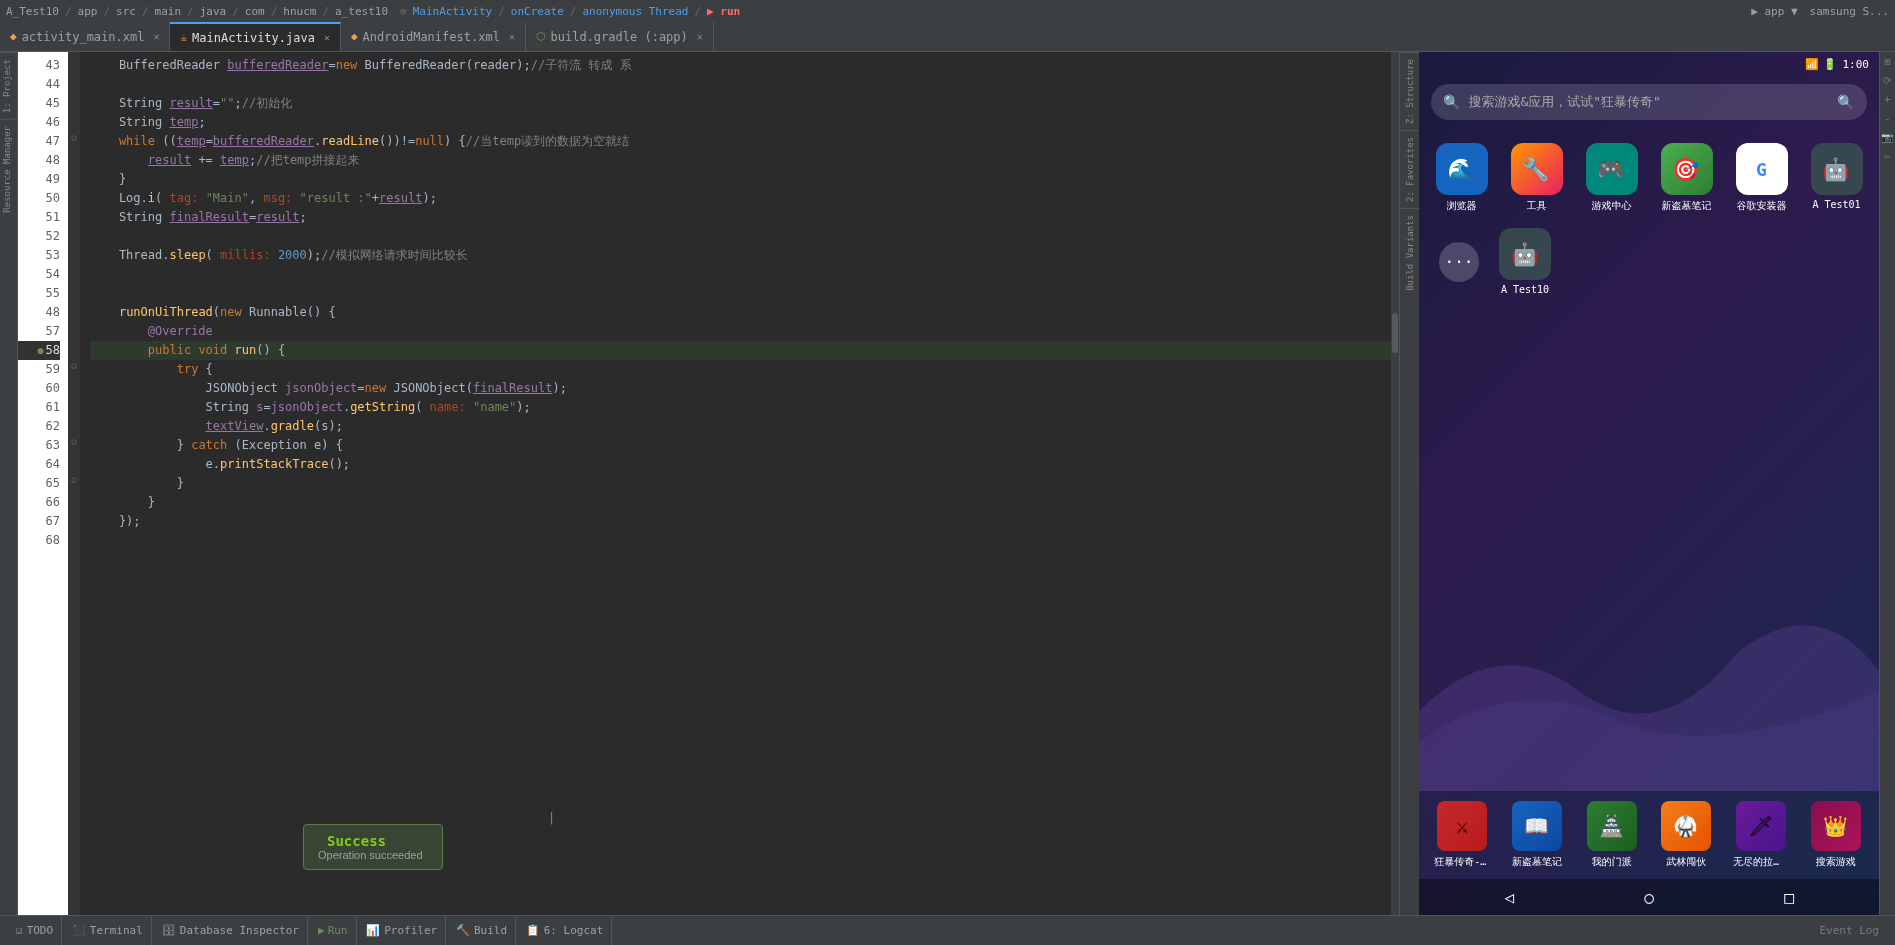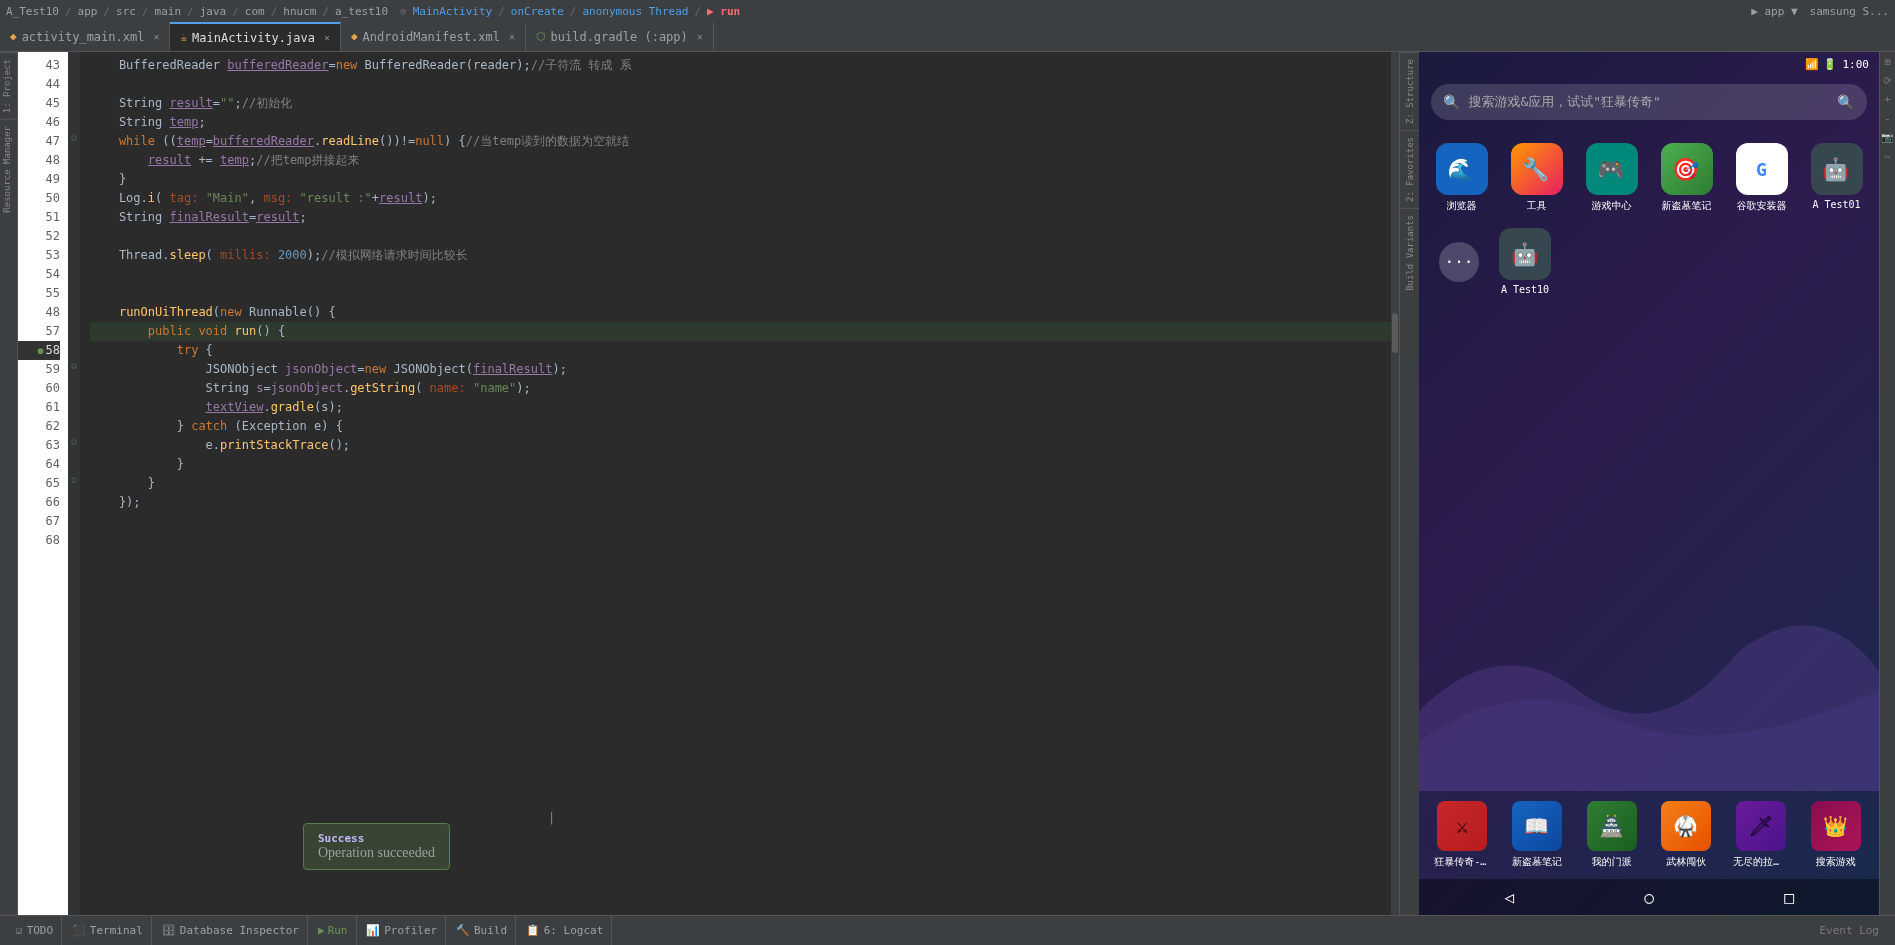--- a/index.html
+++ b/index.html
@@ -301,29 +301,30 @@
       bottom: 45px;
       left: 285px;
       background: #374532;
       border: 1px solid #5a7a4a;
       border-radius: 4px;
       padding: 8px 14px;
       z-index: 100;
       min-width: 140px;
     }
     .toast-title {
-      color: #c4b5fd;
-      font-size: 11px;
+      color: #84cc16;
+      font-size: 14px;
       font-weight: bold;
       font-family: 'Consolas', monospace;
+      margin-left: 9px;
     }
     .toast-msg {
       color: #9da0a3;
-      font-size: 14px;
-      font-family: Liberation Serif, serif;
+      font-size: 11px;
+      font-family: Liberation Sans, sans-serif;
     }
 
     
     .right-scrollbar {
       width: 8px;
       background: #3c3f41;
       position: absolute;
       right: 0;
       top: 0;
       bottom: 0;
@@ -527,20 +528,23 @@
       </div>
       <div class="code-line">&nbsp;</div>
       <div class="code-line">
         <span class="type">    Thread.</span><span class="fn">sleep</span><span class="type">( </span><span class="param-name">millis:</span><span class="type"> </span><span class="num">2000</span><span class="type">);</span><span class="comment">//模拟网络请求时间比较长</span>
       </div>
       <div class="code-line">&nbsp;</div>
       <div class="code-line">&nbsp;</div>
       <div class="code-line">
         <span class="type">    </span><span class="fn">runOnUiThread</span><span class="type">(</span><span class="kw">new</span><span class="type"> Runnable() {</span>
       </div>
+      <div class="code-line">
+        <span class="type">        </span><span class="var">@Override</span>
+      </div>
       <div class="code-line" style="background:#2d3a2d;">
         <span class="type">        </span><span class="kw">public</span><span class="type"> </span><span class="kw">void</span><span class="type"> </span><span class="fn">run</span><span class="type">() {</span>
       </div>
       <div class="code-line">
         <span class="type">            </span><span class="kw">try</span><span class="type"> {</span>
       </div>
       <div class="code-line">
         <span class="type">                JSONObject </span><span class="var">jsonObject</span><span class="type">=</span><span class="kw">new</span><span class="type"> JSONObject(</span><span class="var underline">finalResult</span><span class="type">);</span>
       </div>
       <div class="code-line">

